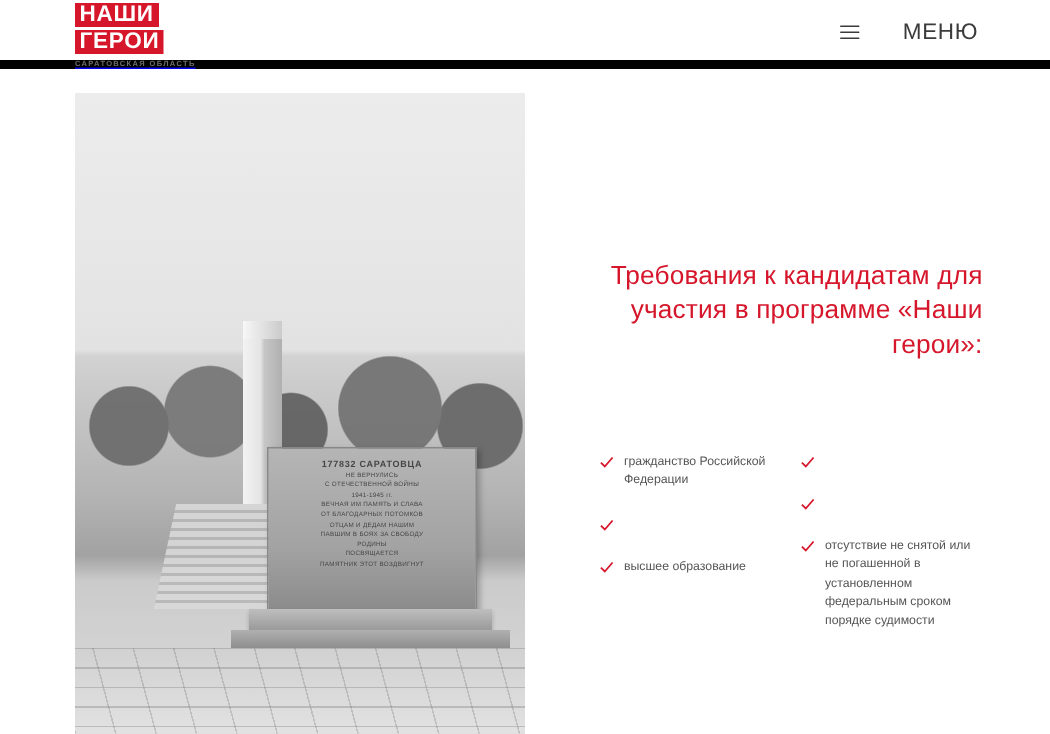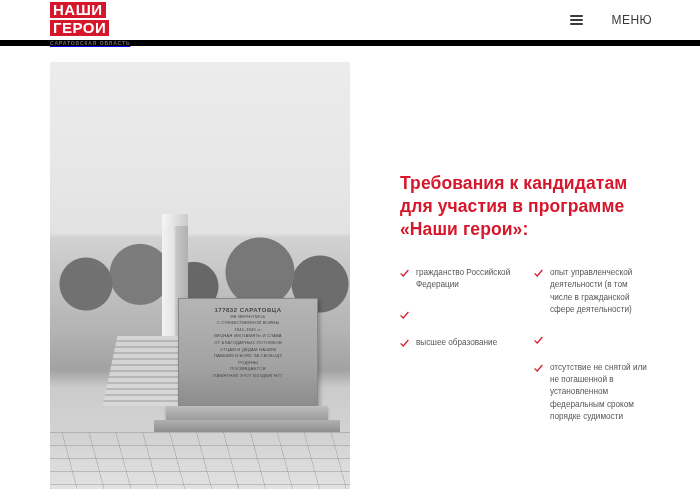--- a/index.html
+++ b/index.html
@@ -71,21 +71,21 @@
     left: 0;
     width: 13px;
     height: 1.6px;
     background: #3b3b3b;
     border-radius: 1px;
   }
   .burger span:nth-child(1) { top: 0; }
   .burger span:nth-child(2) { top: 4.2px; }
   .burger span:nth-child(3) { top: 8.4px; }
   .menu-label {
-    font-size: 12px;
+    font-size: 15px;
     color: #3b3b3b;
     letter-spacing: 0.4px;
     padding-left: 22px;
   }
 
   
   .main {
     position: relative;
     width: 700px;
     height: 443px;
@@ -223,30 +223,32 @@
   .content {
     position: absolute;
     left: 400px;
     top: 126px;
     width: 255px;
   }
   .title {
     color: #d6162b;
     font-size: 17.5px;
     line-height: 23px;
-    font-weight: bold;
+    font-weight: normal;
     margin: 0 0 26px 0;
     letter-spacing: 0.1px;
+    text-align: right;
   }
   .cols {
     display: flex;
     gap: 16px;
   }
   .col {
     width: 118px;
+    margin-top: 35px;
   }
   .req {
     display: flex;
     align-items: flex-start;
     gap: 7px;
     margin-bottom: 17px;
   }
   .check {
     flex: 0 0 auto;
     width: 9px;
@@ -338,21 +340,20 @@
         </div>
       </div>
 
       <div class="col">
         <div class="req">
           <span class="check">
             <svg width="9" height="9" viewBox="0 0 9 9">
                 <path d="M0.6 4.4 L3.2 7.0 L8.4 1.0" fill="none" stroke="#d6162b" stroke-width="1.2"></path>
               </svg>
           </span>
-          <span class="req-text">опыт управленческой деятельности (в том числе в гражданской сфере деятельности)</span>
         </div>
         <div class="req">
           <span class="check">
             <svg width="9" height="9" viewBox="0 0 9 9">
                 <path d="M0.6 4.4 L3.2 7.0 L8.4 1.0" fill="none" stroke="#d6162b" stroke-width="1.2"></path>
               </svg>
           </span>
         </div>
         <div class="req">
           <span class="check">

